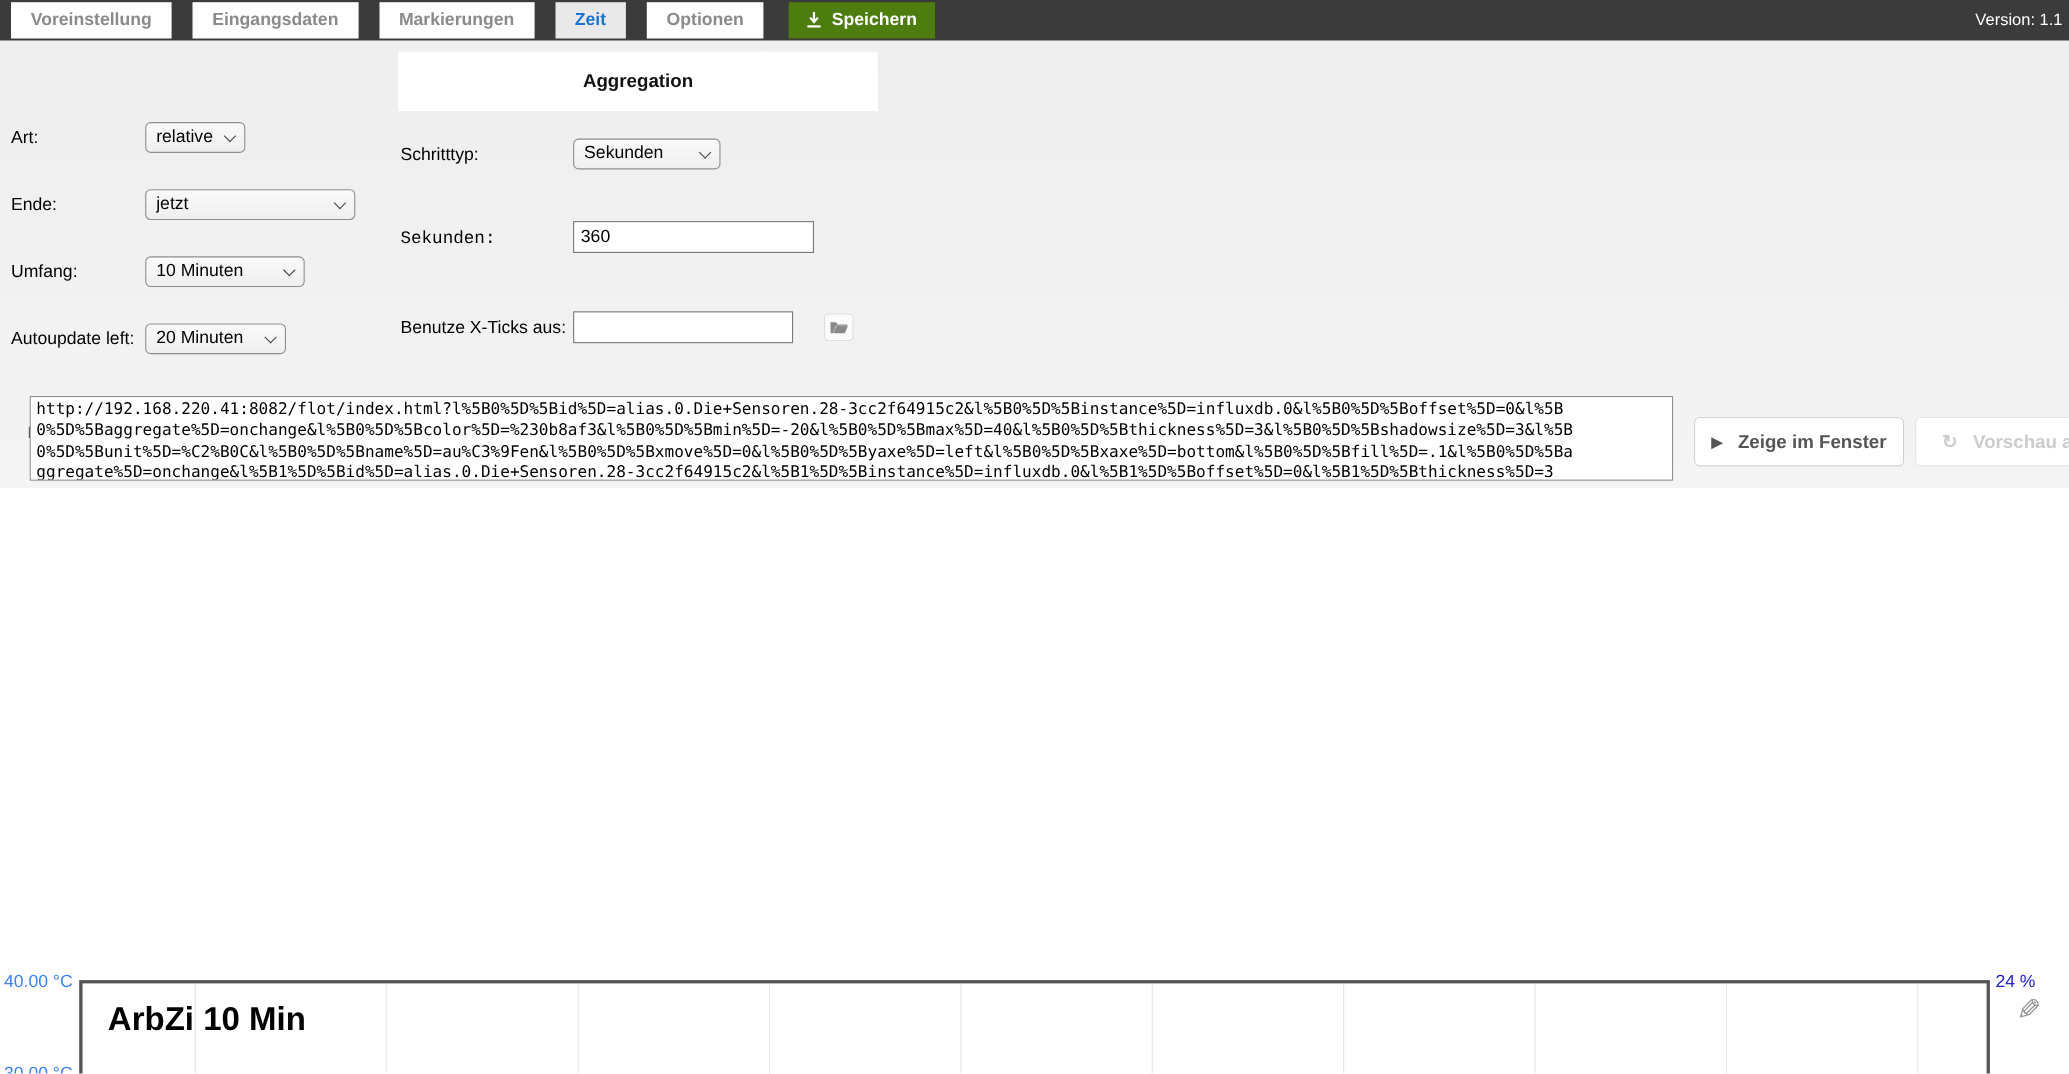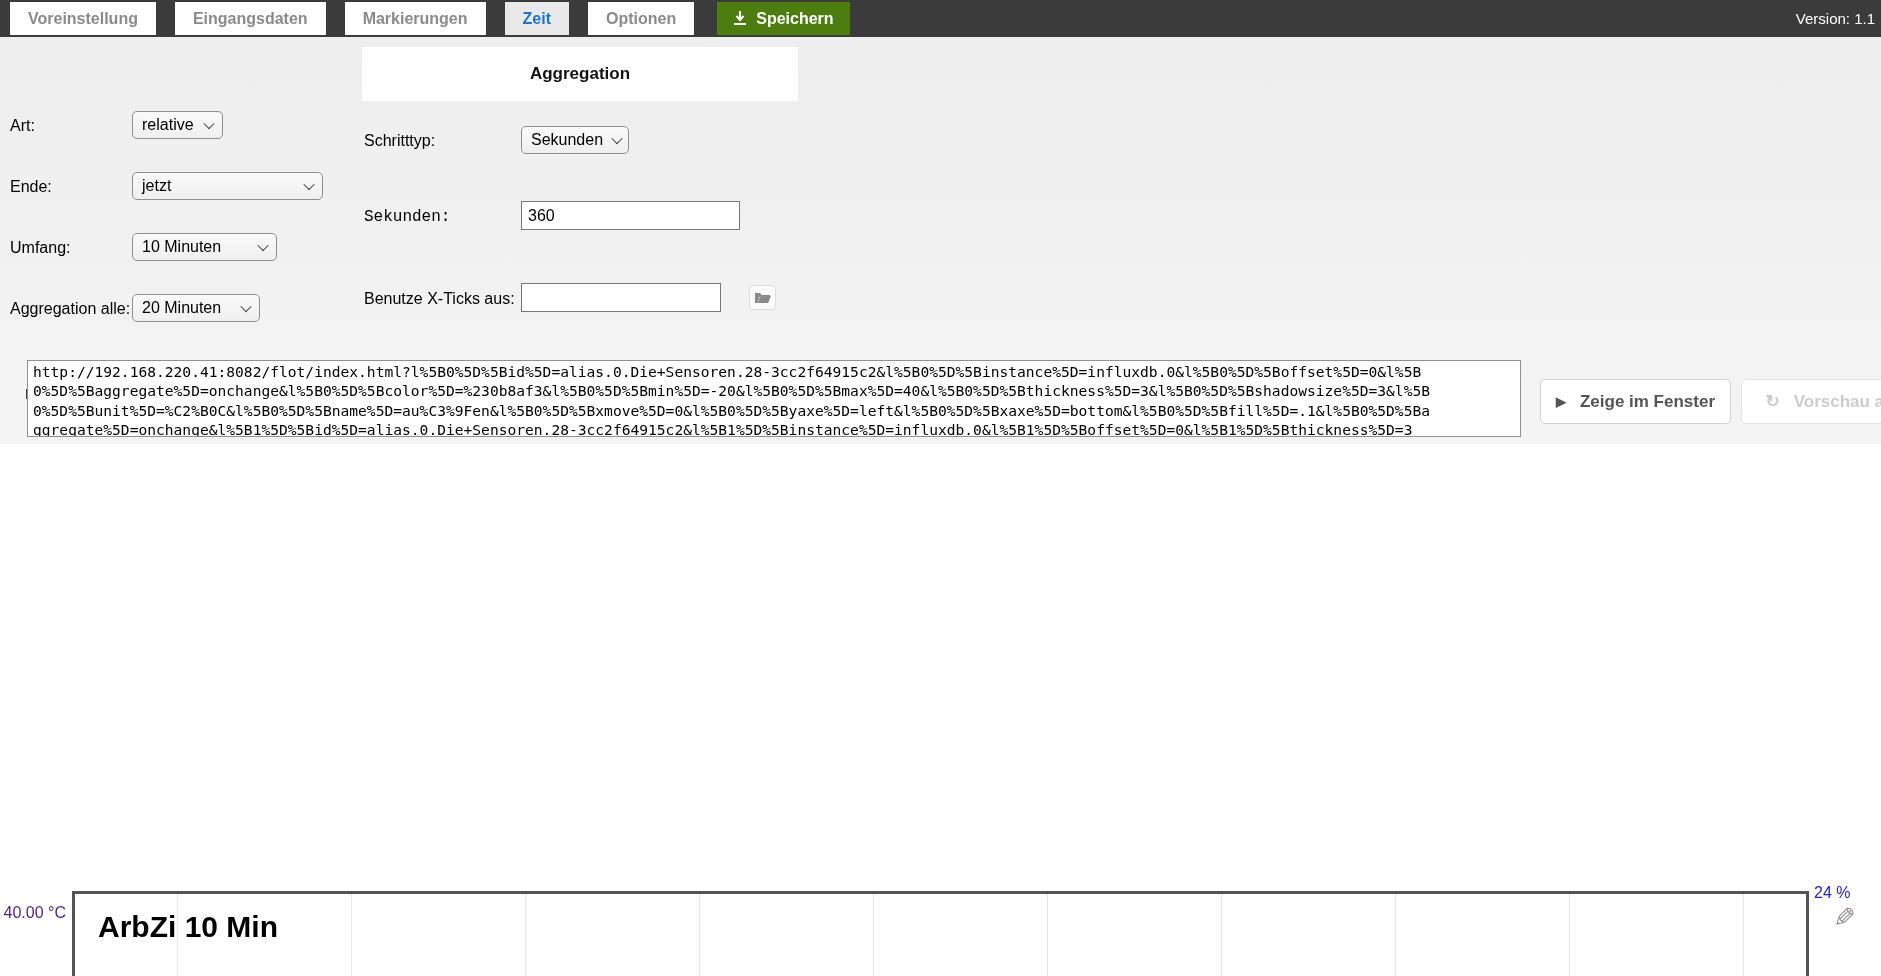--- a/index.html
+++ b/index.html
@@ -22,21 +22,21 @@
   #folder-btn{background:#fbfbfb;border:1px solid #ddd;border-radius:4px;display:flex;align-items:center;justify-content:center;cursor:pointer;}
   #linkbox{font-family:"DejaVu Sans Mono","Liberation Mono",monospace;font-size:14.6px;line-height:19.4px;white-space:pre;overflow:hidden;background:#fff;border:1px solid #919191;padding:1px 5px;color:#000;box-sizing:border-box;}
   .actbtn{background:#fff;border:1px solid #d2d2d2;border-radius:5px;font-weight:bold;font-size:17px;color:#555;display:flex;align-items:center;justify-content:center;gap:14px;cursor:pointer;box-sizing:border-box;}
   .actbtn .picon{font-size:13px;}
   .actbtn.disabled{color:#ccc;border-color:#e4e4e4;cursor:default;}
   
   #chart-section{left:0;top:444px;width:1881px;height:532px;background:#fff;}
   #plot{left:72px;top:447px;width:1731px;height:506px;border:3px solid #545454;background:#fff;overflow:hidden;}
   #plot svg{display:block;}
   #chart-title{left:98px;top:466px;font-size:30px;font-weight:bold;color:#000;}
-  .ylab{width:66px;text-align:right;font-size:16px;color:#4c1d95;margin-top:20px;}
+  .ylab{width:66px;text-align:right;font-size:16px;color:#3b82f6;}
   .yrlab{left:1814px;font-size:16px;color:#2323cf;white-space:nowrap;}
   #pencil{left:1833px;top:458px;font-size:27px;color:#909090;transform:scaleX(-1);cursor:pointer;}
 </style>
 </head>
 <body>
 
 <div id="topbar" class="abs">
   <div class="tab">Voreinstellung</div>
   <div class="tab">Eingangsdaten</div>
   <div class="tab">Markierungen</div>
@@ -68,32 +68,32 @@
     <span>jetzt</span>
     <span class="chev"></span>
   </div>
 
   <div class="flabel abs" style="left:10px;top:202px;">Umfang:</div>
   <div class="sel abs" style="left:132px;top:196px;width:145px;">
     <span>10 Minuten</span>
     <span class="chev"></span>
   </div>
 
-  <div class="flabel abs" style="left:10px;top:263px;">Aggregation alle:</div>
+  <div class="flabel abs" style="left:10px;top:263px;">Autoupdate left:</div>
   <div class="sel abs" style="left:132px;top:257px;width:128px;">
     <span>20 Minuten</span>
     <span class="chev"></span>
   </div>
 
   <div class="panel-header abs" style="left:362px;top:10px;width:436px;height:54px;">
     <span>Aggregation</span>
   </div>
 
   <div class="flabel abs" style="left:364px;top:95px;">Schritttyp:</div>
-  <div class="sel abs" style="left:521px;top:89px;width:108px;">
+  <div class="sel abs" style="left:521px;top:89px;width:134px;">
     <span>Sekunden</span>
     <span class="chev"></span>
   </div>
 
   <div class="flabel abs" style="left:364px;top:171px;font-family:Liberation Mono, monospace;">Sekunden:</div>
   <input class="tinput abs" style="left: 521px; top: 164px; width: 219px; height: 29px;" value="360">
 
   <div class="flabel abs" style="left:364px;top:253px;">Benutze X-Ticks aus:</div>
   <input class="tinput abs" style="left: 521px; top: 246px; width: 200px; height: 29px;" value="">
   <button id="folder-btn" class="abs" style="left:749px;top:248px;width:27px;height:25px;">

